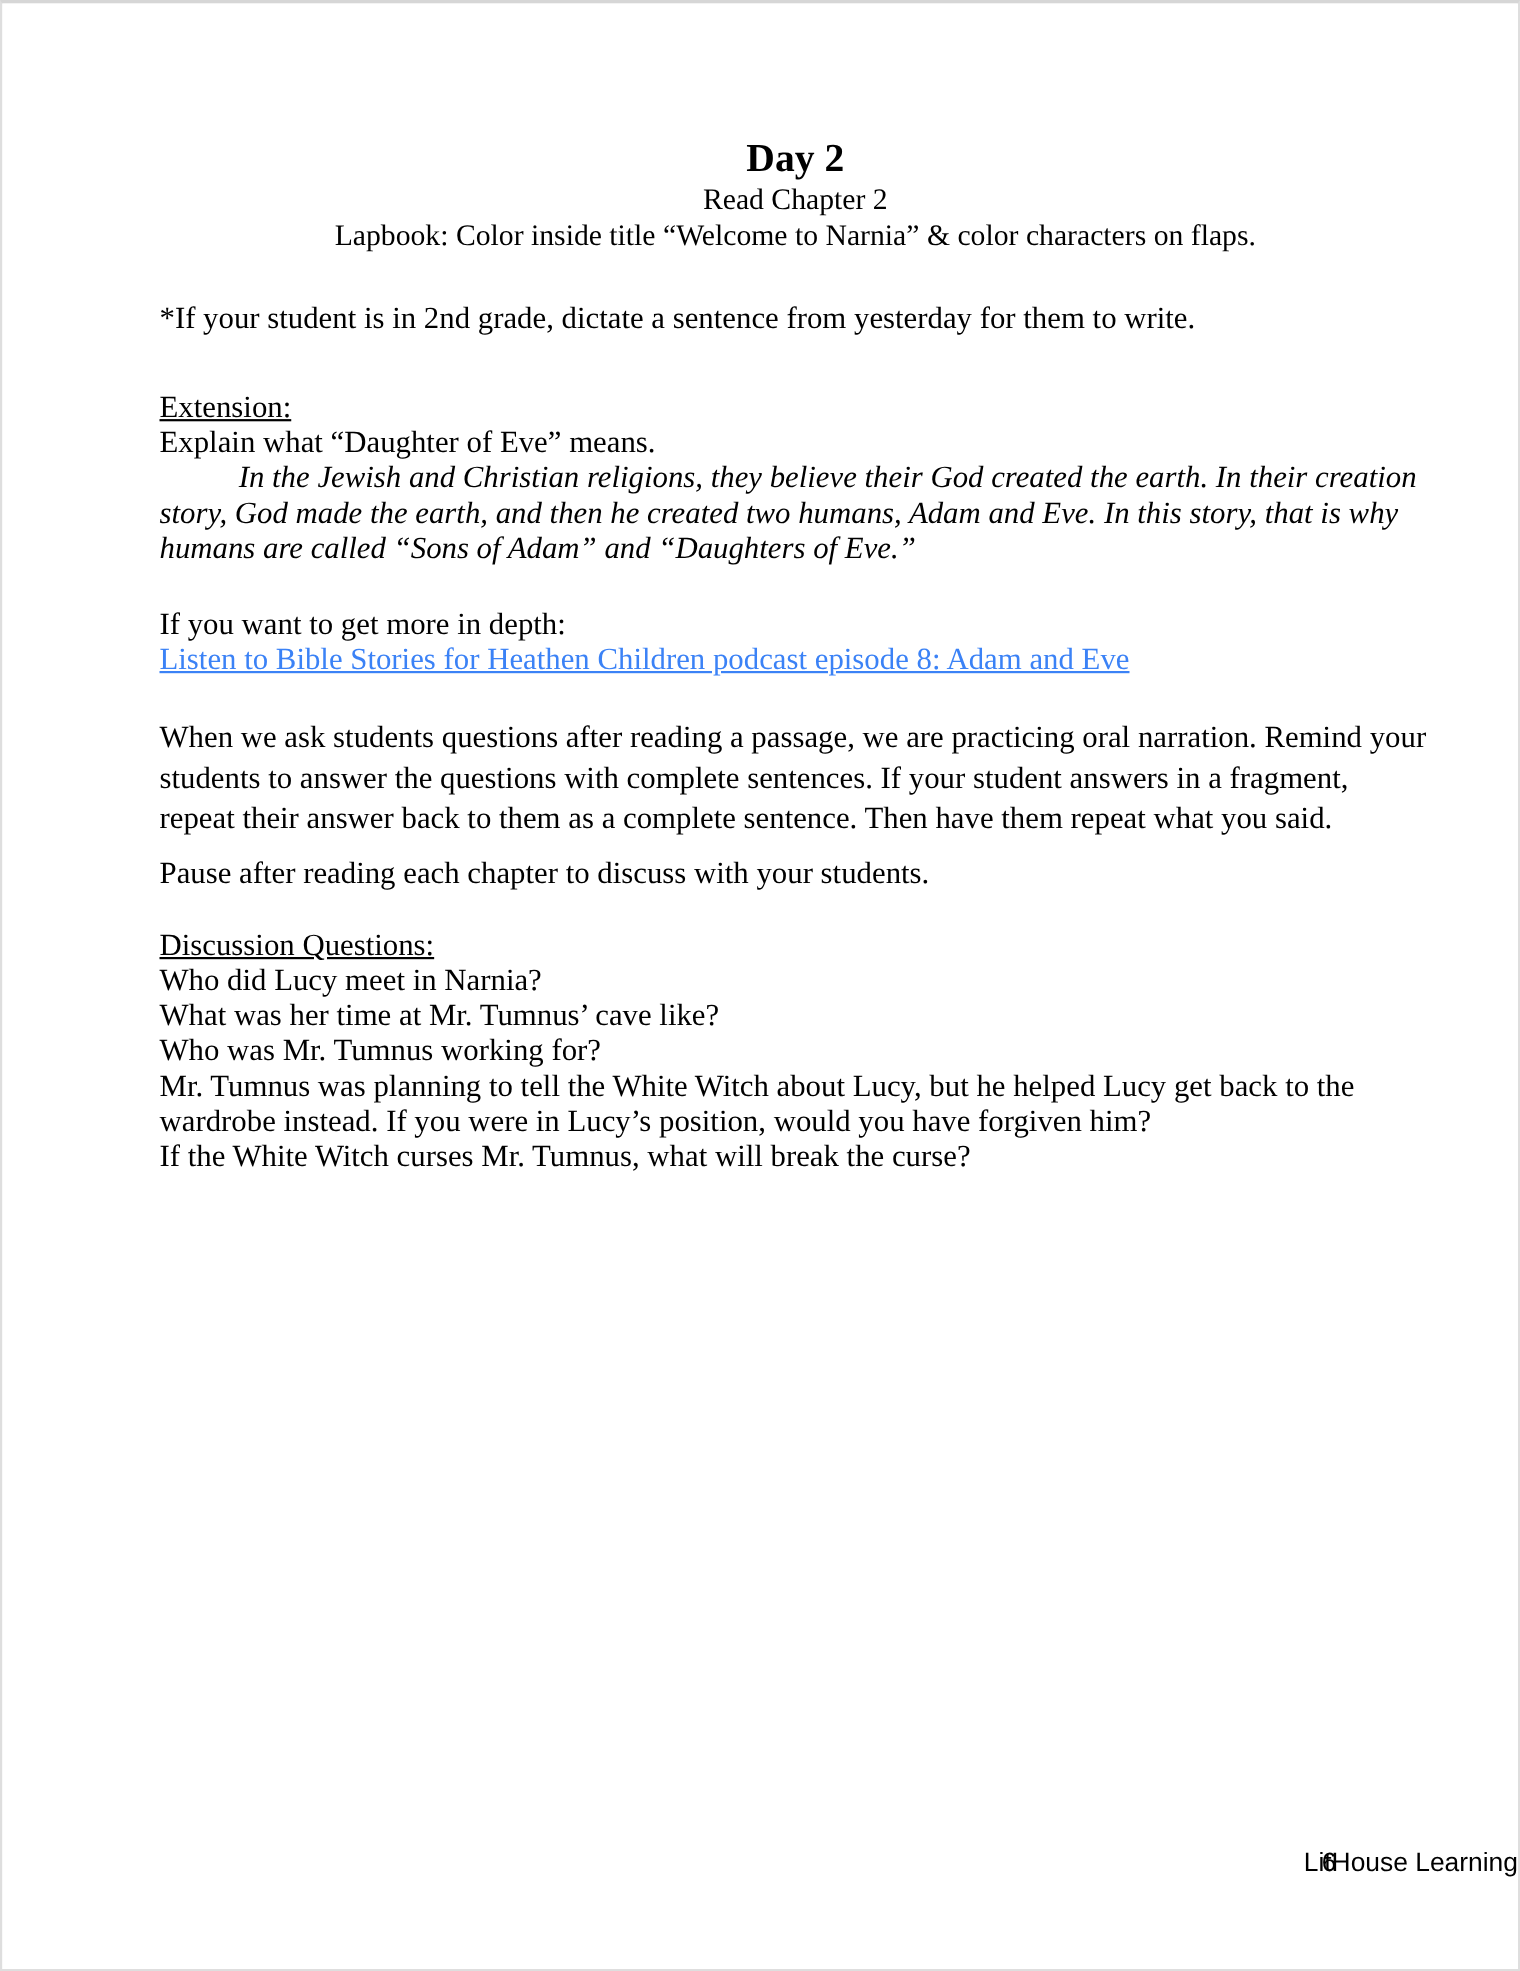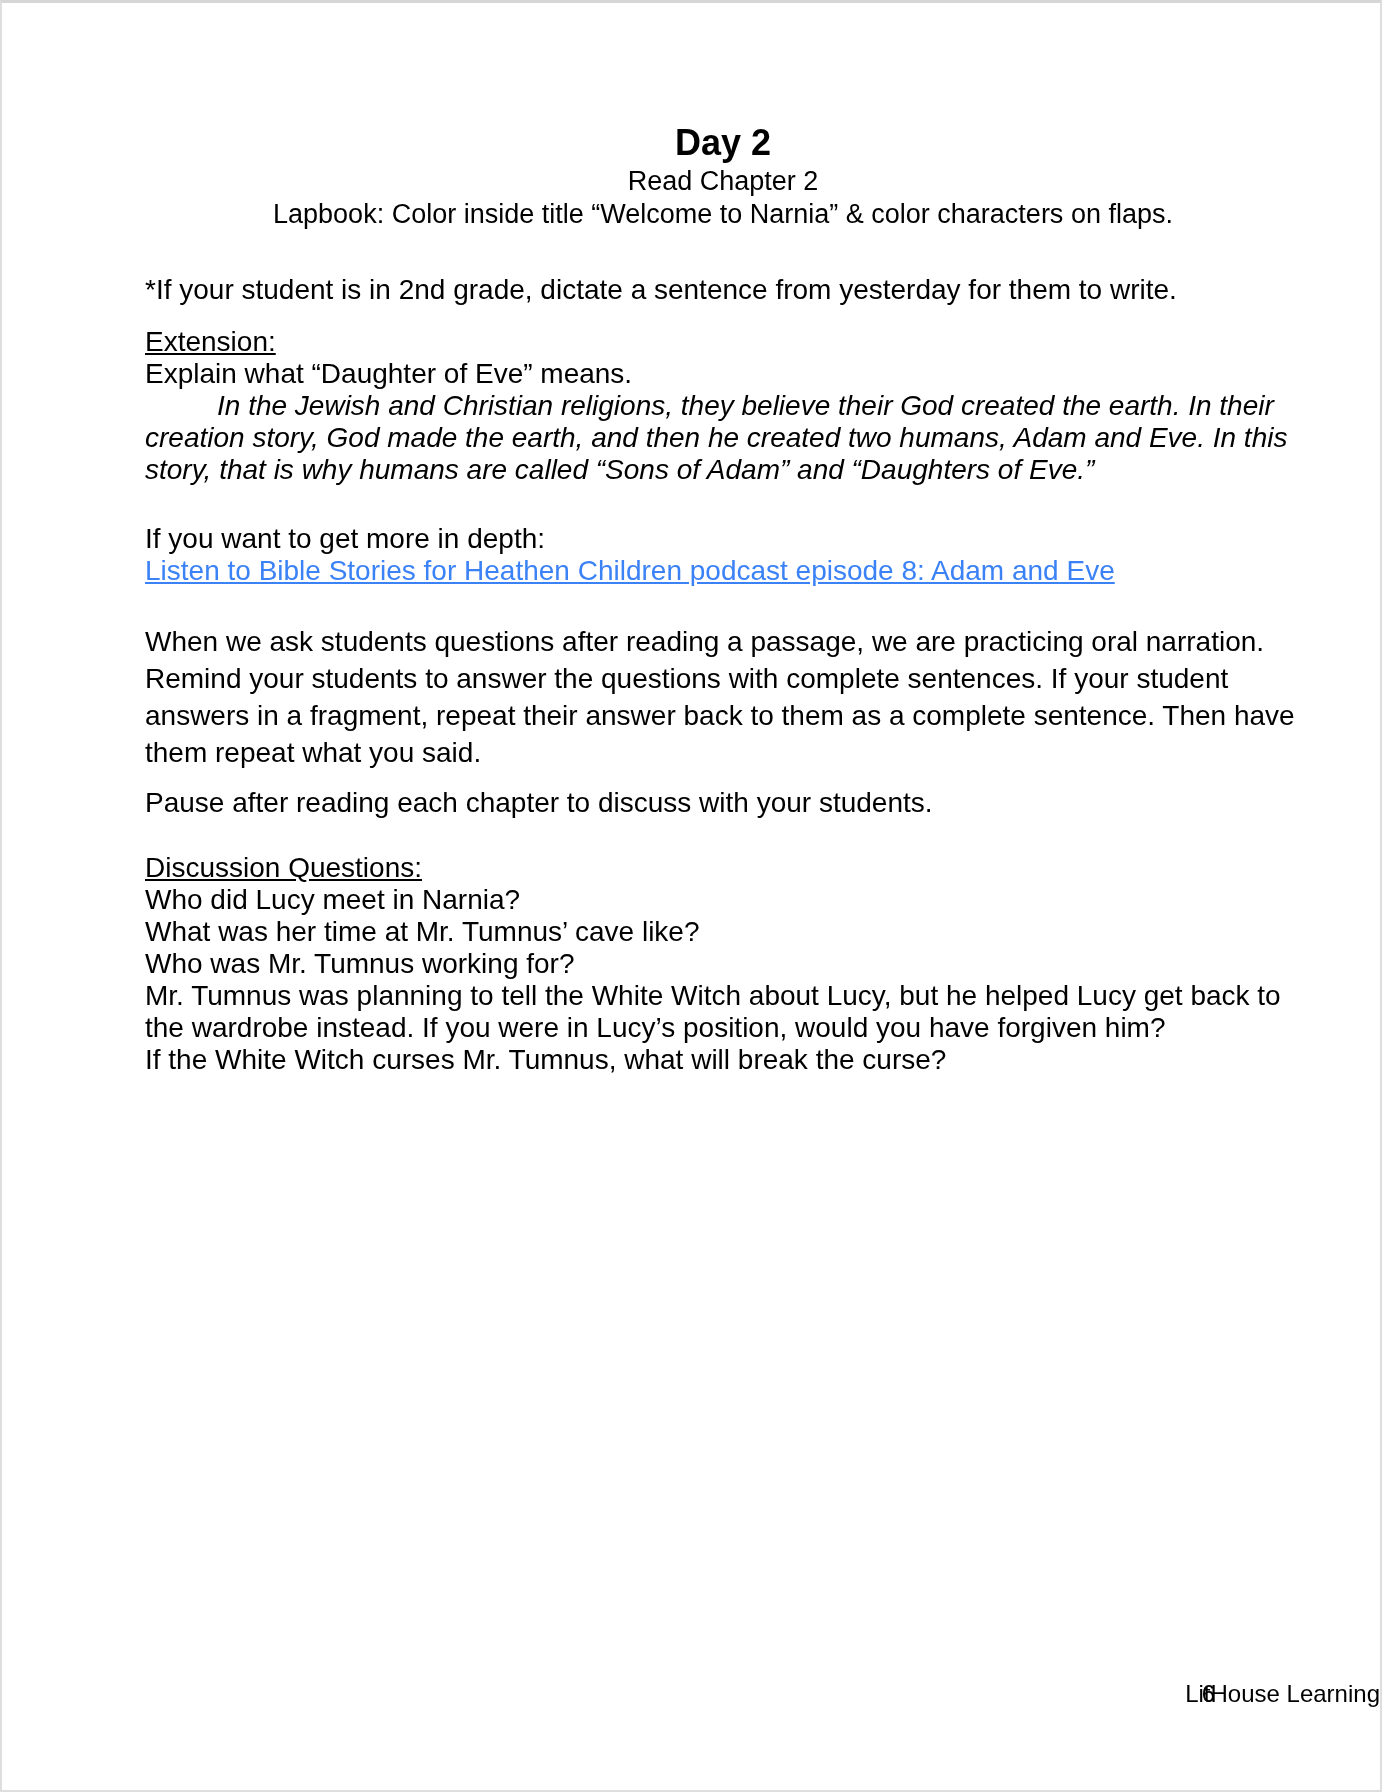--- a/index.html
+++ b/index.html
@@ -17,20 +17,21 @@
     border-top: 3px solid #d6d6d6;
     font-family: "Liberation Sans", "DejaVu Sans", sans-serif;
     color: #000000;
     overflow: hidden;
   }
   .content {
     box-sizing: border-box;
     width: 100%;
     padding-left: 143px;
     padding-right: 79px; 
+    font-family: Liberation Serif, serif;
   }
   .doc-title {
     margin-top: 118px;
     font-size: 36px;
     font-weight: bold;
     line-height: 44px;
     text-align: center;
   }
   .subtitle {
     font-size: 27px;
@@ -39,21 +40,21 @@
   }
   .small-text {
     font-size: 28px;
     line-height: 32px;
   }
   .large-text {
     font-size: 28px;
     line-height: 37px;
   }
   .note-line { margin-top: 43px; }
-  .extension-block { margin-top: 20px; }
+  .extension-block { margin-top: 49px; }
   .underlined { text-decoration: underline; }
   .italic-answer {
     font-style: italic;
     text-indent: 72px;
   }
   .depth-block { margin-top: 37px; }
   .doc-link {
     color: #3b82f6;
     text-decoration: underline;
     cursor: pointer;

